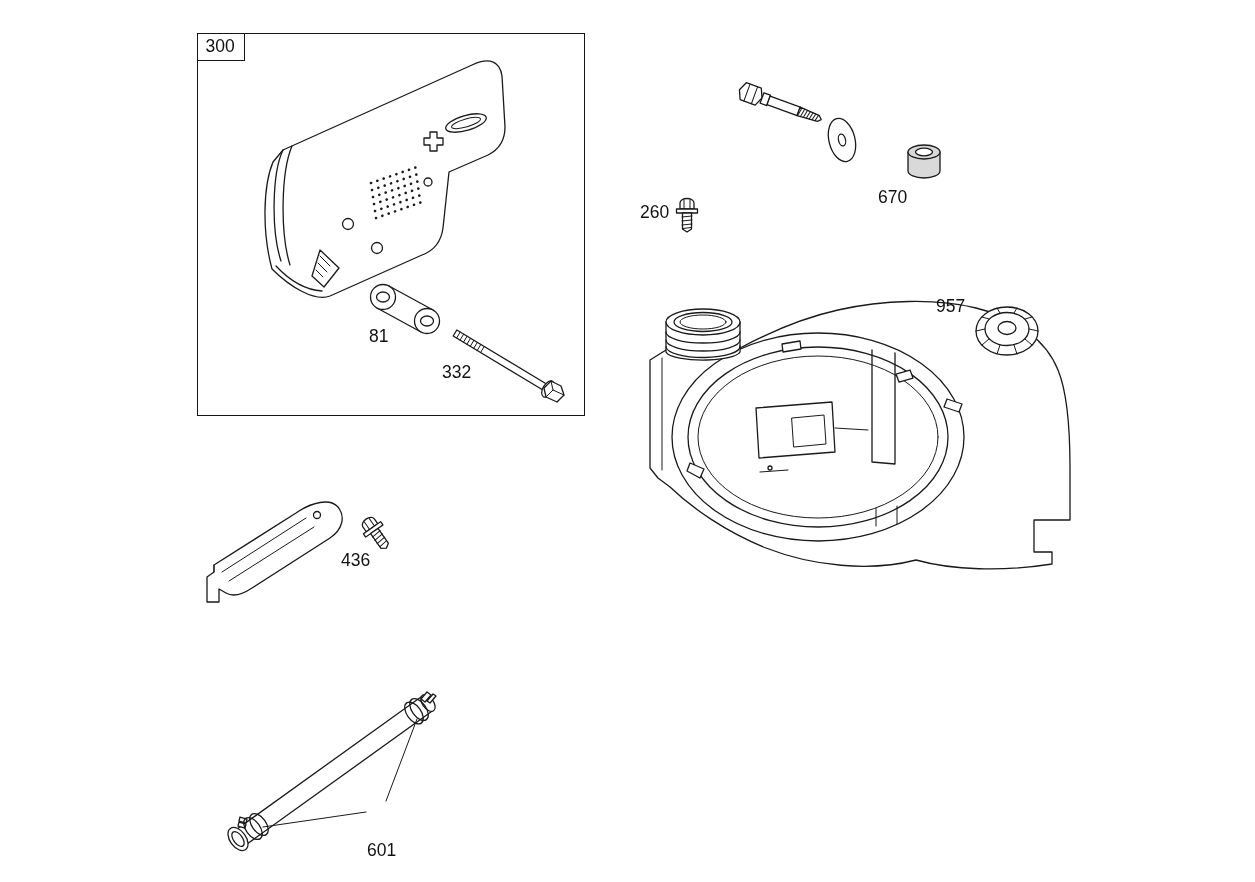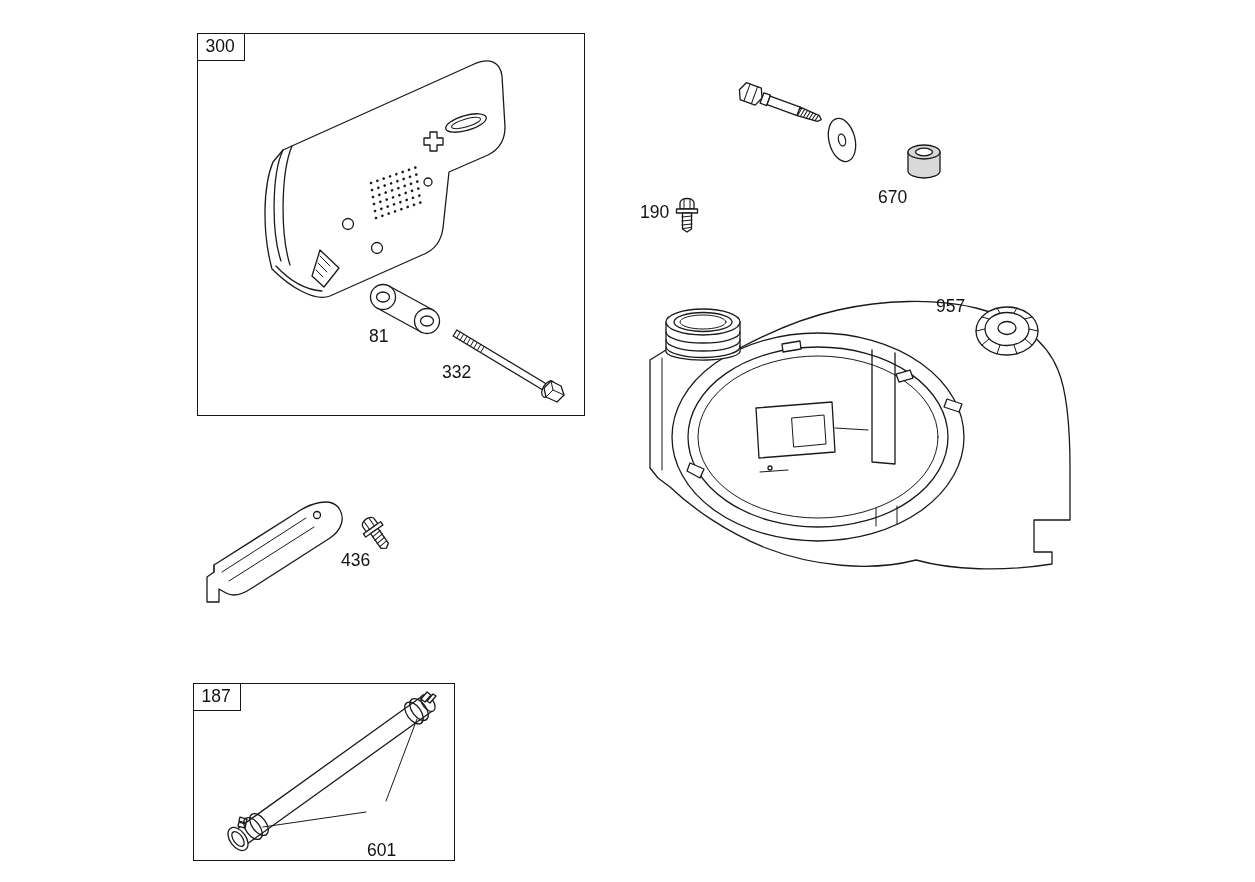--- a/index.html
+++ b/index.html
@@ -189,25 +189,22 @@
     </g>
   </svg>
 
   <div class="gbox" style="left:197px; top:33px; width:388px; height:383px">
     <span class="gtag">300</span>
   </div>
 
 
 
 
-  <div class="gbox" style="left:193px; top:683px; width:262px; height:178px">
-    <span class="gtag">187</span>
-  </div>
 
   <span class="plabel" style="left:369px; top:326px">81</span>
   <span class="plabel" style="left:442px; top:362px">332</span>
-  <span class="plabel" style="left:640px; top:202px">190</span>
+  <span class="plabel" style="left:640px; top:202px">260</span>
   <span class="plabel" style="left:878px; top:187px">670</span>
   <span class="plabel" style="left:936px; top:296px">957</span>
   <span class="plabel" style="left:341px; top:550px">436</span>
   <span class="plabel" style="left:367px; top:840px">601</span>
 
 </div>
 
 </body></html>

